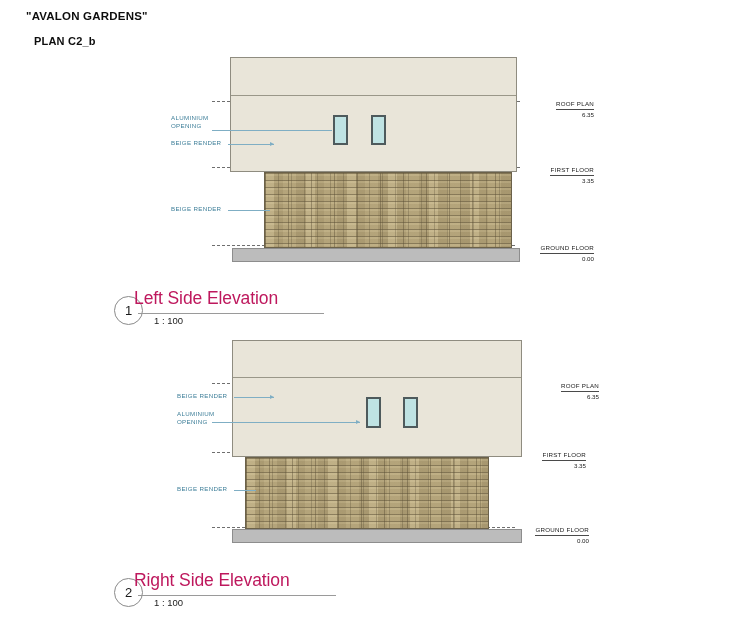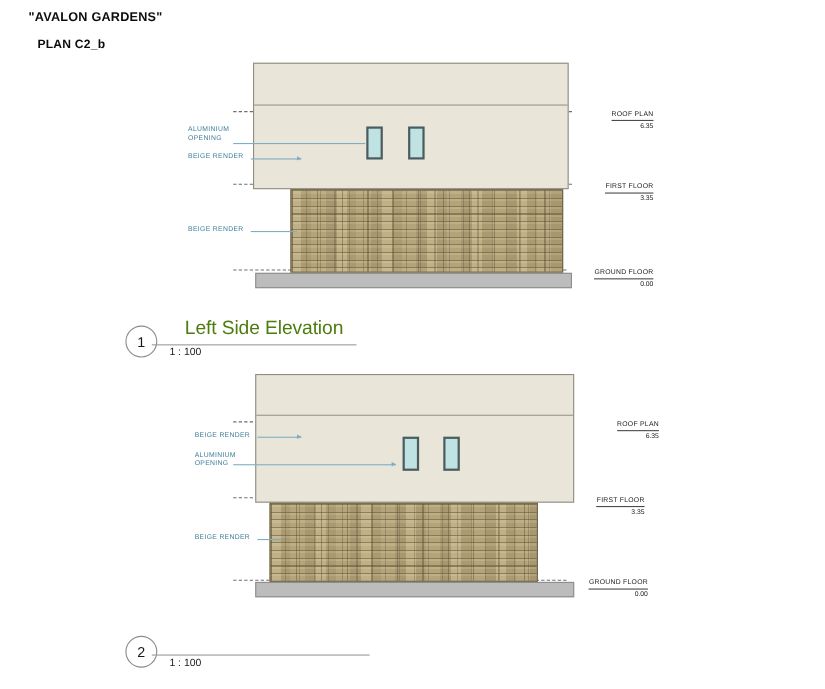--- a/index.html
+++ b/index.html
@@ -177,23 +177,23 @@
     border-radius: 50%;
     background: #fff;
     display: flex;
     align-items: center;
     justify-content: center;
     font-size: 13px;
     color: #1a1a1a;
   }
   .vt-name {
     position: absolute;
-    left: 54px; top: 0;
+    left: 20px; top: 0;
     font-size: 17.5px;
-    color: #4d7c0f;
+    color: #be185d;
     white-space: nowrap;
     letter-spacing: -0.1px;
   }
   .vt-rule {
     position: absolute;
     left: 24px; top: 25px;
     height: 0;
     border-top: 1px solid #9a9a9a;
   }
   .vt-scale {
@@ -310,18 +310,19 @@
     <div class="leader" style="left:212px; top:140px; width:148px;"></div>
     <div class="leader-arrow" style="left:356px; top:137.5px;"></div>
 
     <div class="anno" style="left:177px; top:203px;">
       <div class="anno-text">BEIGE RENDER</div>
     </div>
     <div class="leader" style="left:234px; top:208px; width:22px;"></div>
 
     <div class="view-title" style="left:114px; top:288px; width:280px; height:42px;">
       <div class="vt-bubble">2</div>
+      <div class="vt-name">Right Side Elevation</div>
       <div class="vt-rule" style="width:198px;"></div>
       <div class="vt-scale">1 : 100</div>
     </div>
   </div>
 
 </div>
 
 </body></html>

